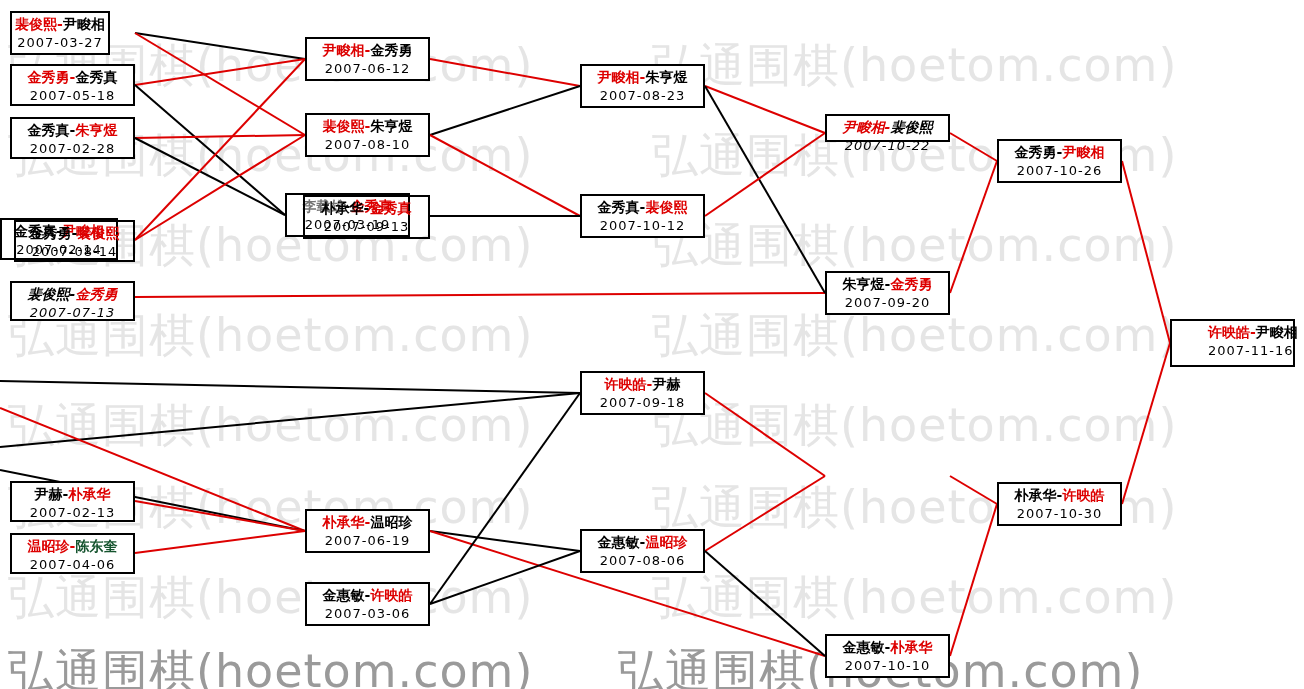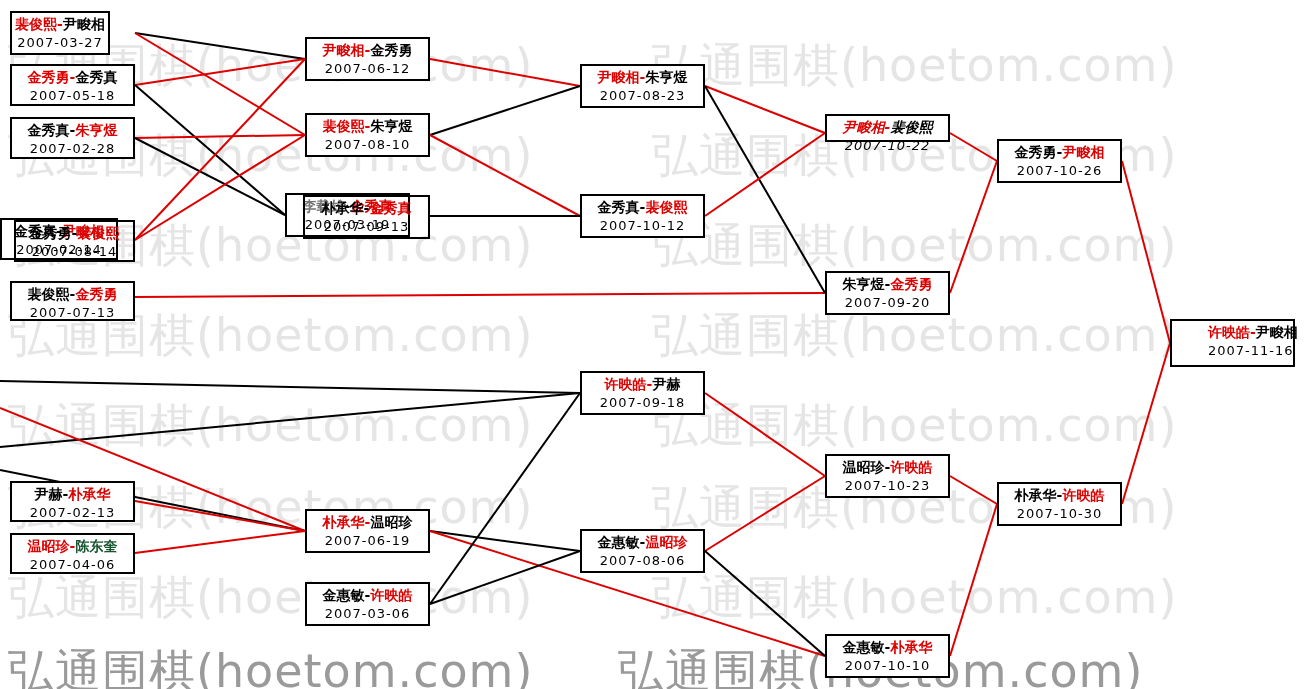--- a/index.html
+++ b/index.html
@@ -117,21 +117,21 @@
         <div class="match-date">2007-02-28</div>
       </div>
       <div class="match-box" style="left: 0px; top: 218px; width: 118px; height: 42px; border-color: rgb(0, 0, 0);">
         <div class="match-line1"><span style="color: rgb(0, 0, 0);">金秀真</span><span style="color: rgb(0, 0, 0);">-</span><span style="color: rgb(221, 0, 0);">尹畯相</span></div>
         <div class="match-date">2007-02-14</div>
       </div>
       <div class="match-box transparent" style="left: 14px; top: 220px; width: 121px; height: 42px; border-color: rgb(0, 0, 0);">
         <div class="match-line1"><span style="color: rgb(0, 0, 0);">金秀勇</span><span style="color: rgb(0, 0, 0);">-</span><span style="color: rgb(221, 0, 0);">裴俊熙</span></div>
         <div class="match-date">2007-08-14</div>
       </div>
-      <div class="match-box" style="left: 10px; top: 281px; width: 125px; height: 40px; border-color: rgb(0, 0, 0);">
+      <div class="match-box" style="left: 10px; top: 281px; width: 125px; height: 40px; border-color: rgb(0, 0, 0); font-style: italic;">
         <div class="match-line1"><span style="color: rgb(0, 0, 0);">裴俊熙</span><span style="color: rgb(0, 0, 0);">-</span><span style="color: rgb(221, 0, 0);">金秀勇</span></div>
         <div class="match-date">2007-07-13</div>
       </div>
       <div class="match-box" style="left: 305px; top: 37px; width: 125px; height: 44px; border-color: rgb(0, 0, 0);">
         <div class="match-line1"><span style="color: rgb(221, 0, 0);">尹畯相</span><span style="color: rgb(221, 0, 0);">-</span><span style="color: rgb(0, 0, 0);">金秀勇</span></div>
         <div class="match-date">2007-06-12</div>
       </div>
       <div class="match-box" style="left: 305px; top: 113px; width: 125px; height: 44px; border-color: rgb(0, 0, 0);">
         <div class="match-line1"><span style="color: rgb(221, 0, 0);">裴俊熙</span><span style="color: rgb(221, 0, 0);">-</span><span style="color: rgb(0, 0, 0);">朱亨煜</span></div>
         <div class="match-date">2007-08-10</div>
@@ -184,24 +184,20 @@
         <div class="match-line1"><span style="color: rgb(221, 0, 0);">朴承华</span><span style="color: rgb(221, 0, 0);">-</span><span style="color: rgb(0, 0, 0);">温昭珍</span></div>
         <div class="match-date">2007-06-19</div>
       </div>
       <div class="match-box" style="left: 305px; top: 582px; width: 125px; height: 44px; border-color: rgb(0, 0, 0);">
         <div class="match-line1"><span style="color: rgb(0, 0, 0);">金惠敏</span><span style="color: rgb(0, 0, 0);">-</span><span style="color: rgb(221, 0, 0);">许映皓</span></div>
         <div class="match-date">2007-03-06</div>
       </div>
       <div class="match-box" style="left: 580px; top: 529px; width: 125px; height: 44px; border-color: rgb(0, 0, 0);">
         <div class="match-line1"><span style="color: rgb(0, 0, 0);">金惠敏</span><span style="color: rgb(0, 0, 0);">-</span><span style="color: rgb(221, 0, 0);">温昭珍</span></div>
         <div class="match-date">2007-08-06</div>
-      </div>
-      <div class="match-box" style="left: 825px; top: 454px; width: 125px; height: 44px; border-color: rgb(0, 0, 0);">
-        <div class="match-line1"><span style="color: rgb(0, 0, 0);">温昭珍</span><span style="color: rgb(0, 0, 0);">-</span><span style="color: rgb(221, 0, 0);">许映皓</span></div>
-        <div class="match-date">2007-10-23</div>
       </div>
       <div class="match-box" style="left: 825px; top: 634px; width: 125px; height: 44px; border-color: rgb(0, 0, 0);">
         <div class="match-line1"><span style="color: rgb(0, 0, 0);">金惠敏</span><span style="color: rgb(0, 0, 0);">-</span><span style="color: rgb(221, 0, 0);">朴承华</span></div>
         <div class="match-date">2007-10-10</div>
       </div>
       <div class="match-box" style="left: 997px; top: 482px; width: 125px; height: 44px; border-color: rgb(0, 0, 0);">
         <div class="match-line1"><span style="color: rgb(0, 0, 0);">朴承华</span><span style="color: rgb(0, 0, 0);">-</span><span style="color: rgb(221, 0, 0);">许映皓</span></div>
         <div class="match-date">2007-10-30</div>
       </div>
     </div>

